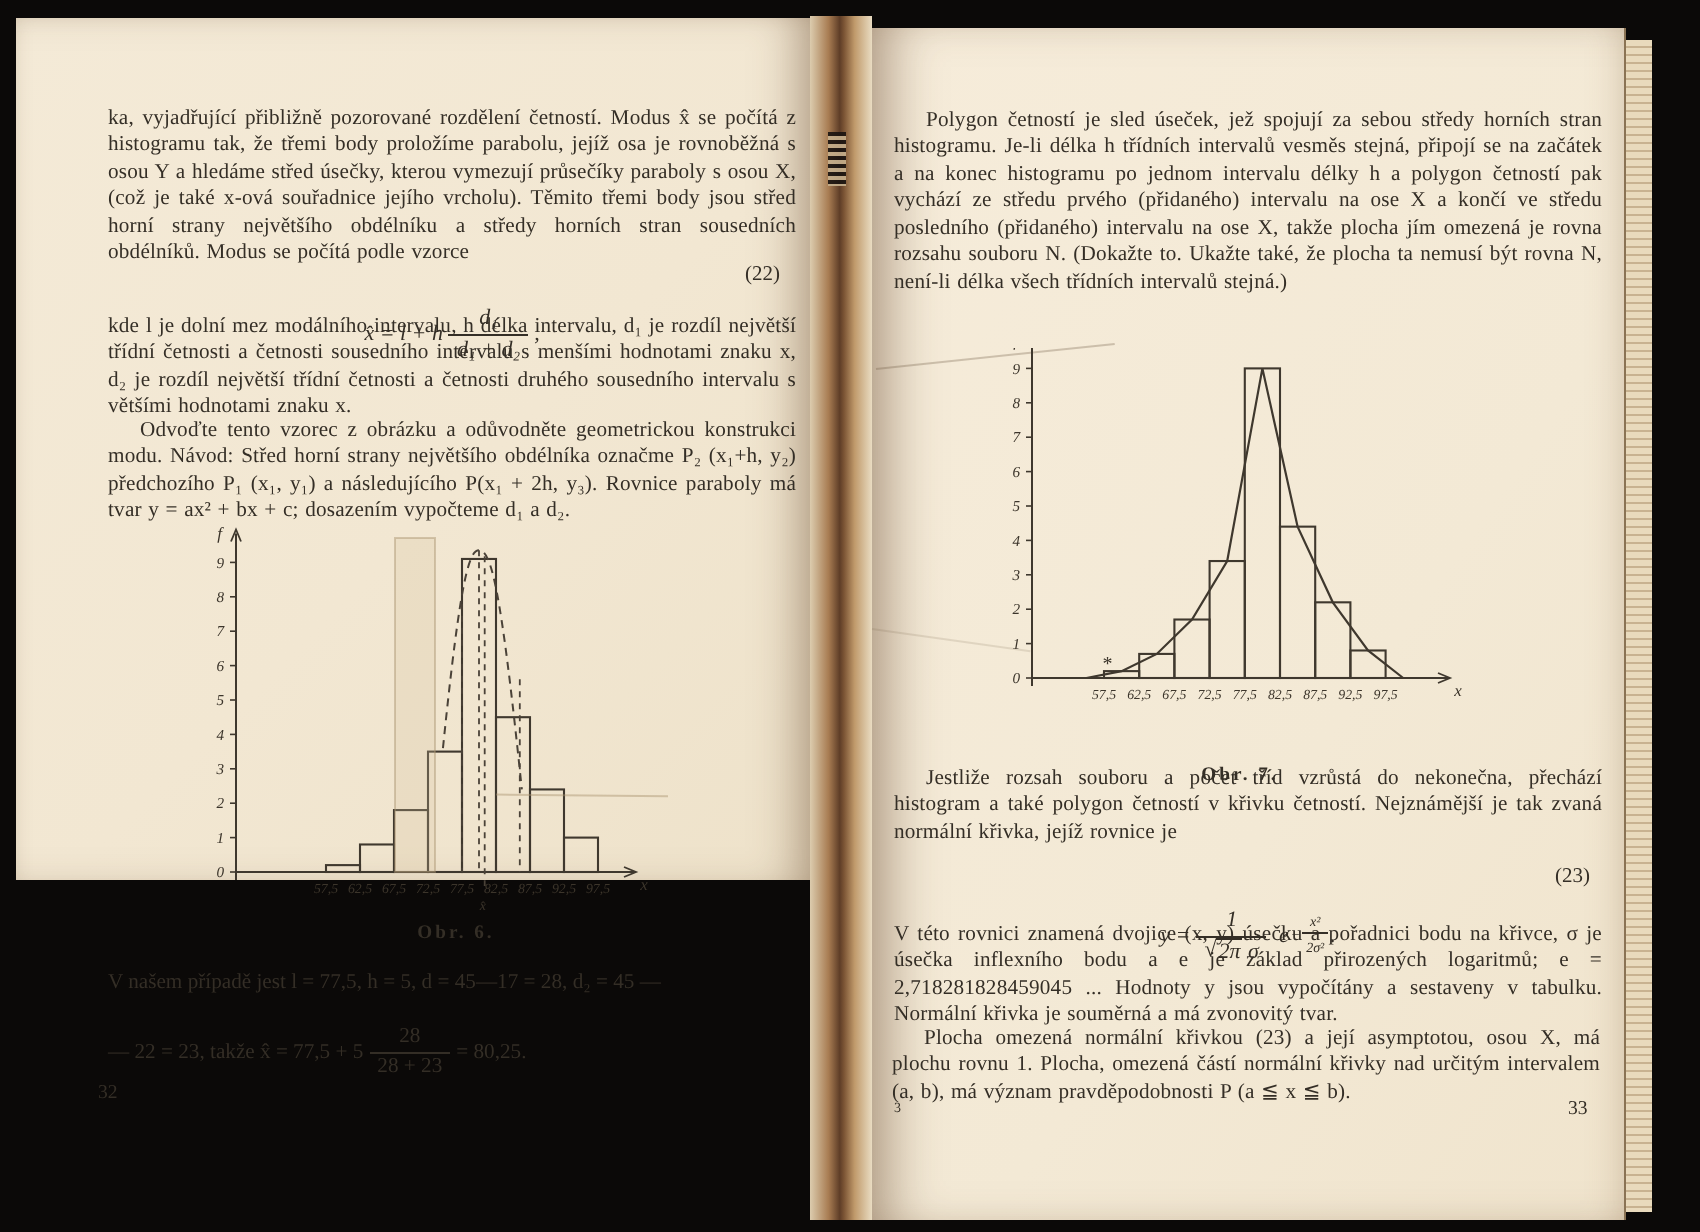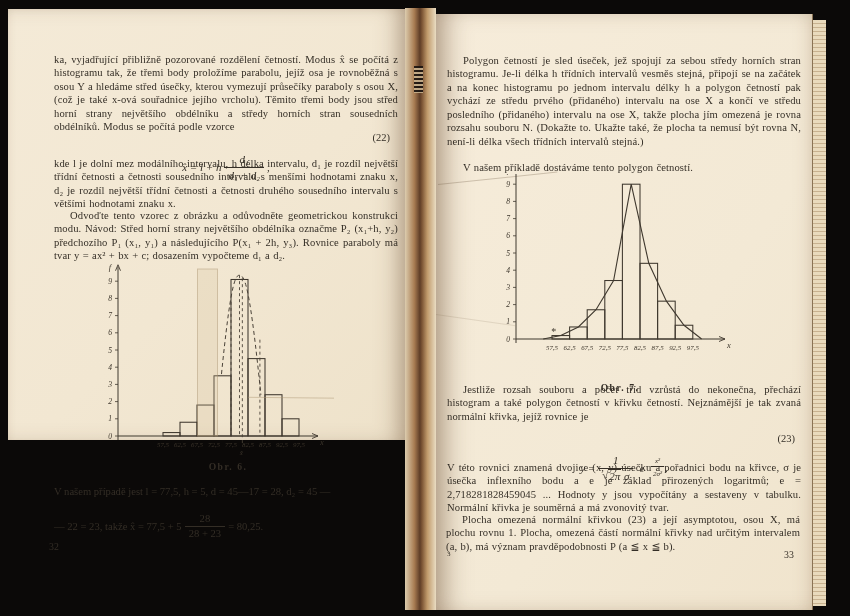--- a/index.html
+++ b/index.html
@@ -142,21 +142,20 @@
   <div id="binding">
     <div id="binding-mark"></div>
   </div>
 
   <div class="page" id="page-right">
     <div class="crease" style="left:2px;top:170px;width:120px;transform:rotate(-6deg);"></div>
     <div class="crease" style="left:0px;top:300px;width:80px;transform:rotate(8deg);opacity:.5;"></div>
 
     <div class="blk para indent" style="left:11px;top:40px;width:354px;">Polygon četností je sled úseček, jež spojují za sebou středy horních stran histogramu. Je-li délka h třídních intervalů vesměs stejná, připojí se na začátek a na konec histogramu po jednom intervalu délky h a polygon četností pak vychází ze středu prvého (přidaného) intervalu na ose X a končí ve středu posledního (přidaného) intervalu na ose X, takže plocha jím omezená je rovna rozsahu souboru N. (Dokažte to. Ukažte také, že plocha ta nemusí být rovna N, není-li délka všech třídních intervalů stejná.)</div>
 
-    <div class="blk para indent" style="left:11px;top:147px;width:354px;">V našem příkladě dostáváme tento polygon četností.</div>
 
     <svg class="blk" id="chart-obr7" style="left:55px;top:160px;" width="312" height="200" viewBox="0 0 312 200">
         <line x1="25" y1="169" x2="25" y2="-4.260000000000019" stroke="#3f382e" stroke-width="1"></line>
         <path d="M 22.5 -0.2600000000000193 L 25 -6.260000000000019 L 27.5 -0.2600000000000193" fill="none" stroke="#3f382e" stroke-width="0.9"></path>
         <text x="18" y="-1.2600000000000193" class="axlab" text-anchor="end">f</text>
         <line x1="22" y1="165" x2="25" y2="165" stroke="#3f382e" stroke-width="0.8"></line>
         <text x="19" y="167.6" class="ynum" text-anchor="end">0</text>
         <line x1="22" y1="147.8" x2="25" y2="147.8" stroke="#3f382e" stroke-width="0.8"></line>
         <text x="19" y="150.4" class="ynum" text-anchor="end">1</text>
         <line x1="22" y1="130.6" x2="25" y2="130.6" stroke="#3f382e" stroke-width="0.8"></line>

